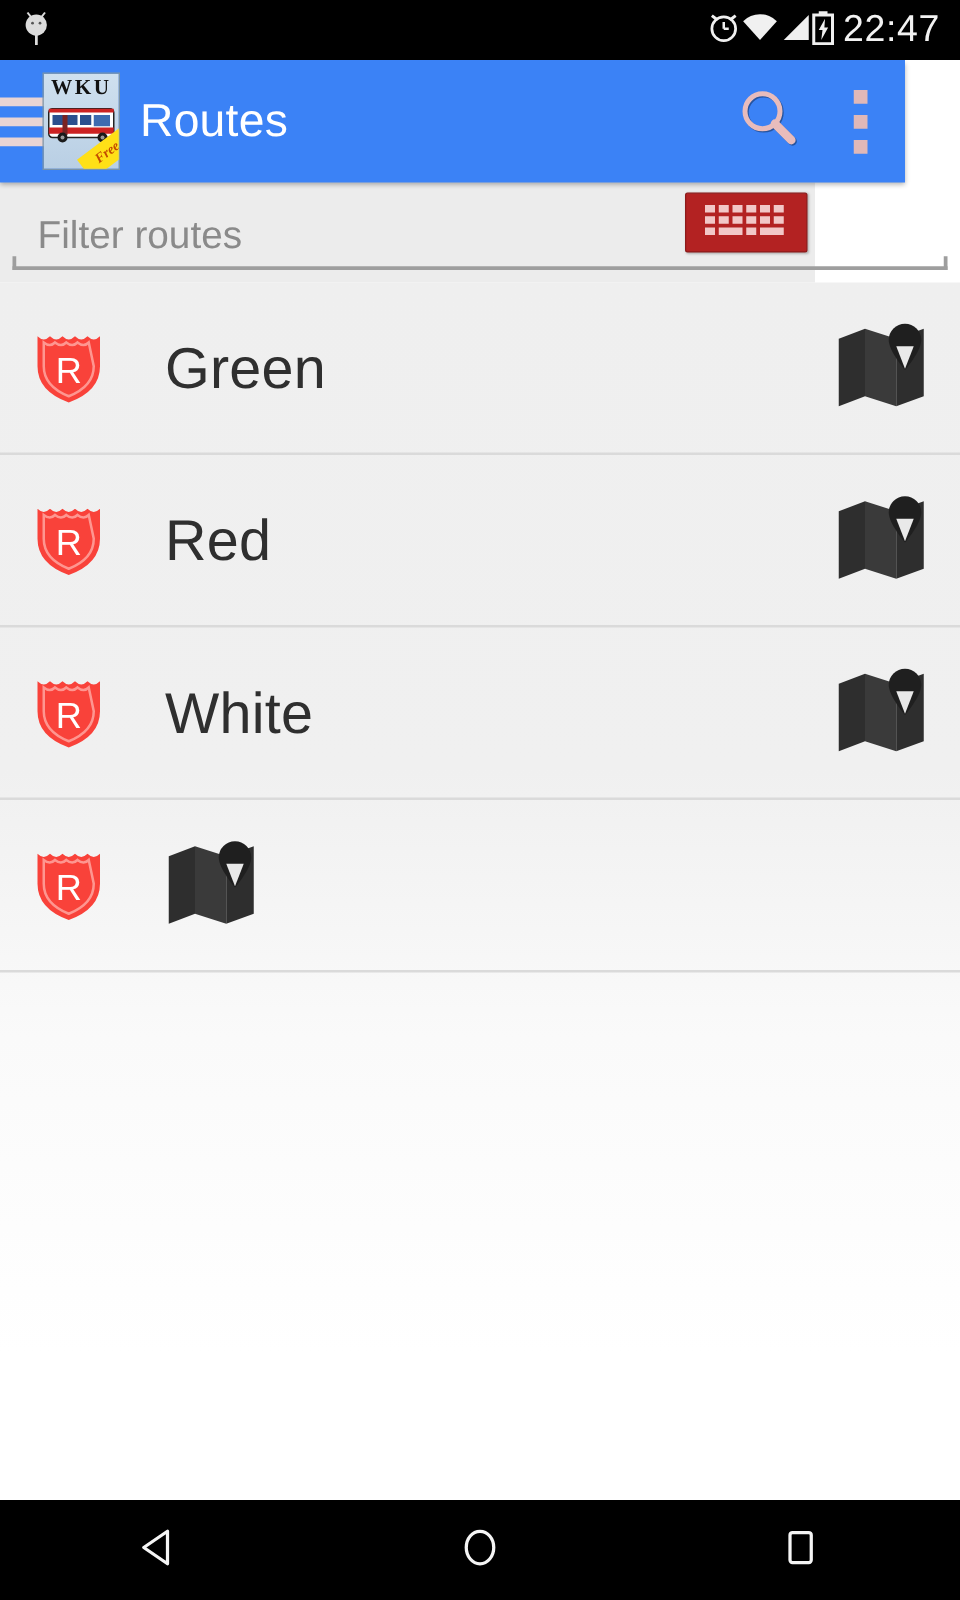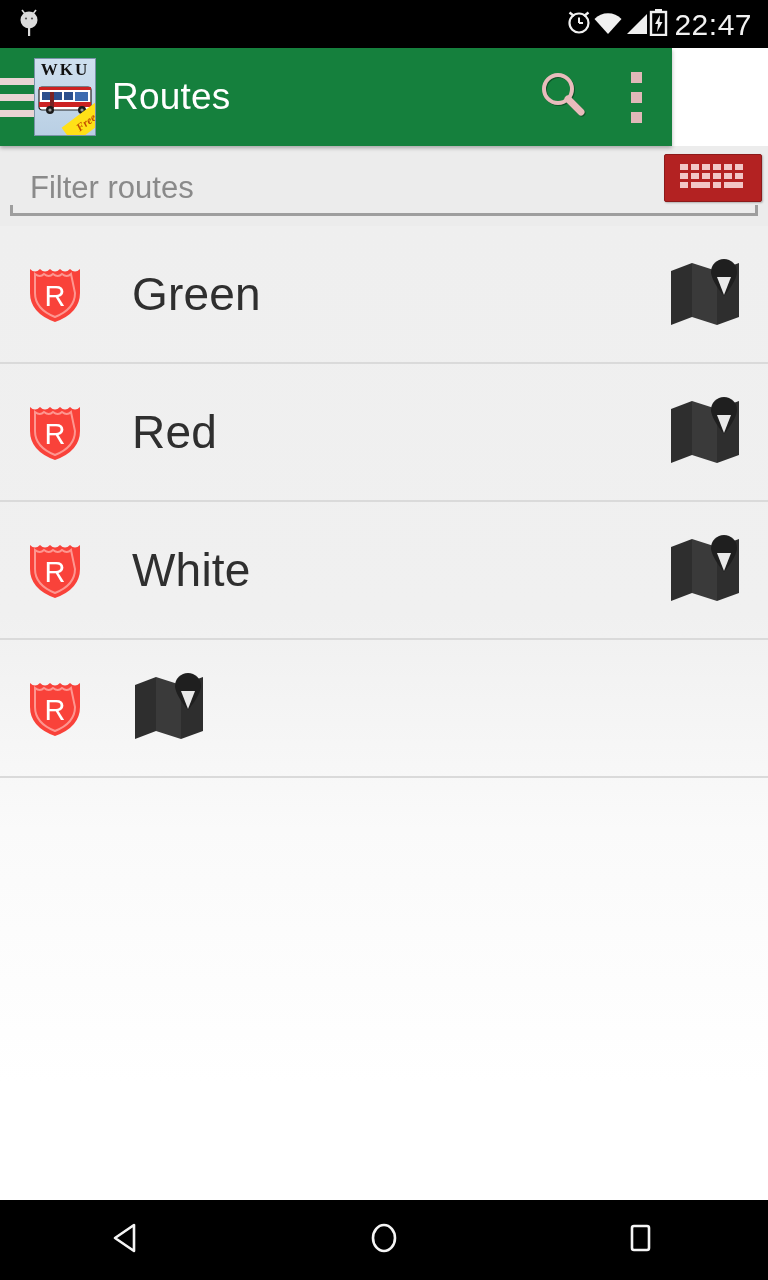--- a/index.html
+++ b/index.html
@@ -10,31 +10,31 @@
   }
   .device{ position:relative; width:768px; height:1280px; background:#fff; }
 
   
   .status-bar{
     position:absolute; top:0; left:0; width:768px; height:48px;
     background:#000; display:flex; align-items:center;
     padding:0 16px 0 18px;
   }
   .status-left{ display:flex; align-items:center; gap:10px; flex:1; }
-  .status-right{ display:flex; align-items:flex-end; gap:0; }
+  .status-right{ display:flex; align-items:center; gap:0; }
   .clock-text{
     color:#f2f2f2; font-size:30px; font-weight:400; letter-spacing:0.5px;
     margin-left:6px; line-height:1;
   }
   .ic{ display:block; }
 
   
   .action-bar{
-    position:absolute; top:48px; left:0; width:672px; height:98px;
-    background:#15803d; display:flex; align-items:center;
+    position:absolute; top:48px; left:0; width:724px; height:98px;
+    background:#3b82f6; display:flex; align-items:center;
     box-shadow:0 2px 4px rgba(0,0,0,0.30);
     z-index:5;
   }
   .hamburger{
     width:40px; margin-left:-6px; display:flex; flex-direction:column;
     justify-content:center; gap:9px; flex:0 0 auto;
   }
   .hamburger span{ display:block; height:7px; width:46px; background:#e9d4d4; border-radius:1px; }
 
   .app-icon{
@@ -66,21 +66,21 @@
   }
   .ab-action{
     width:72px; height:98px; display:flex; align-items:center; justify-content:center;
     flex:0 0 auto;
   }
   .overflow-dots{ display:flex; flex-direction:column; gap:9px; }
   .overflow-dots i{ display:block; width:11px; height:11px; background:#e0b8b8; }
 
   
   .filter-bar{
-    position:absolute; top:146px; left:0; width:768px; height:80px;
+    position:absolute; top:146px; left:0; width:652px; height:80px;
     background:#ececec; display:flex; align-items:center;
   }
   .filter-input-wrap{
     position:absolute; left:10px; top:14px; width:748px; height:56px;
   }
   .filter-placeholder{
     position:absolute; left:20px; top:6px;
     font-size:31px; color:#8a8a8a; line-height:44px;
   }
   .filter-underline{

